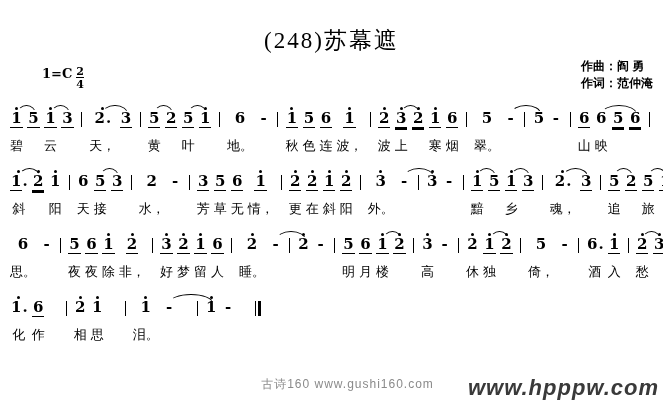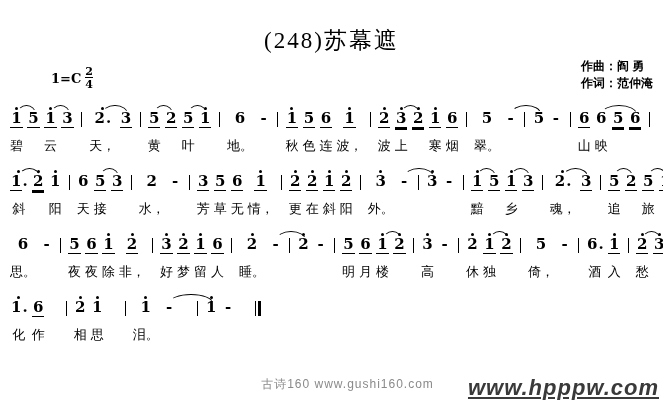--- a/index.html
+++ b/index.html
@@ -1,21 +1,21 @@
 <!DOCTYPE html>
 <html><head>
 <meta charset="utf-8">
 <style>
   html,body{margin:0;padding:0;background:#fff;}
   #sheet{position:relative;width:663px;height:403px;background:#fff;overflow:hidden;
          font-family:"Liberation Sans",sans-serif;color:#000;}
   .title{ text-align:center;margin-top:25px;font:400 23px "Liberation Serif","DejaVu Serif",serif;
           letter-spacing:2px;}
   .meta-row{display:flex;align-items:flex-start;margin:2px 10px 6px 42px;height:38px;}
-  .keysig{display:flex;align-items:center;font:700 13px "DejaVu Serif",serif;margin-top:8px;margin-left:9px;}
+  .keysig{display:flex;align-items:flex-start;font:700 13px "DejaVu Serif",serif;margin-top:8px;}
   .frac{display:inline-flex;flex-direction:column;align-items:center;font-size:11px;line-height:11px;margin-left:4px;}
   .frac .den{border-top:1px solid #000;padding-top:1px;}
   .credits{margin-left:auto;text-align:left;font:700 12px "Liberation Sans",sans-serif;line-height:17px;}
   #score{padding:2px 8px 0 8px;}
   .score-line{display:flex;position:relative;margin-bottom:15px;align-items:flex-start;}
   .score-line.fill{justify-content:space-between;}
   .score-line:not(.fill) .measure{margin-right:14px;}
   .measure{display:flex;position:relative;}
   .cell{display:flex;flex-direction:column;align-items:center;padding:0 2px;min-width:13px;}
   .oct{height:7px;display:flex;align-items:flex-end;justify-content:center;width:100%;}
@@ -28,21 +28,21 @@
   .ly{font-size:13px;margin-top:9px;height:15px;white-space:nowrap;}
   .bar{width:1px;height:15px;background:#000;margin:8px 5px 0 5px;flex:none;}
   .finalbar{display:flex;margin:8px 0 0 4px;}
   .fb-thin{width:1px;height:15px;background:#000;}
   .fb-thick{width:3px;height:15px;background:#000;margin-left:2px;}
   .slur{position:absolute;top:1px;height:7px;border:1px solid transparent;border-top:1px solid #000;
         border-radius:50% 50% 0 0 / 100% 100% 0 0;pointer-events:none;}
   .footer-site{position:absolute;bottom:10px;left:16px;width:100%;text-align:center;
                font-size:12px;color:#8a8a8a;letter-spacing:1px;}
   .watermark{position:absolute;right:4px;bottom:2px;font:700 italic 22px "Liberation Sans",sans-serif;
-             color:#3a3a3a;letter-spacing:1px;text-decoration:underline;}
+             color:#3a3a3a;letter-spacing:1px;}
 </style>
 </head>
 <body>
 
 <div id="sheet">
   <div class="title">(248)苏幕遮</div>
 
   <div class="meta-row">
     <div class="keysig">
       <span>1=C</span>

